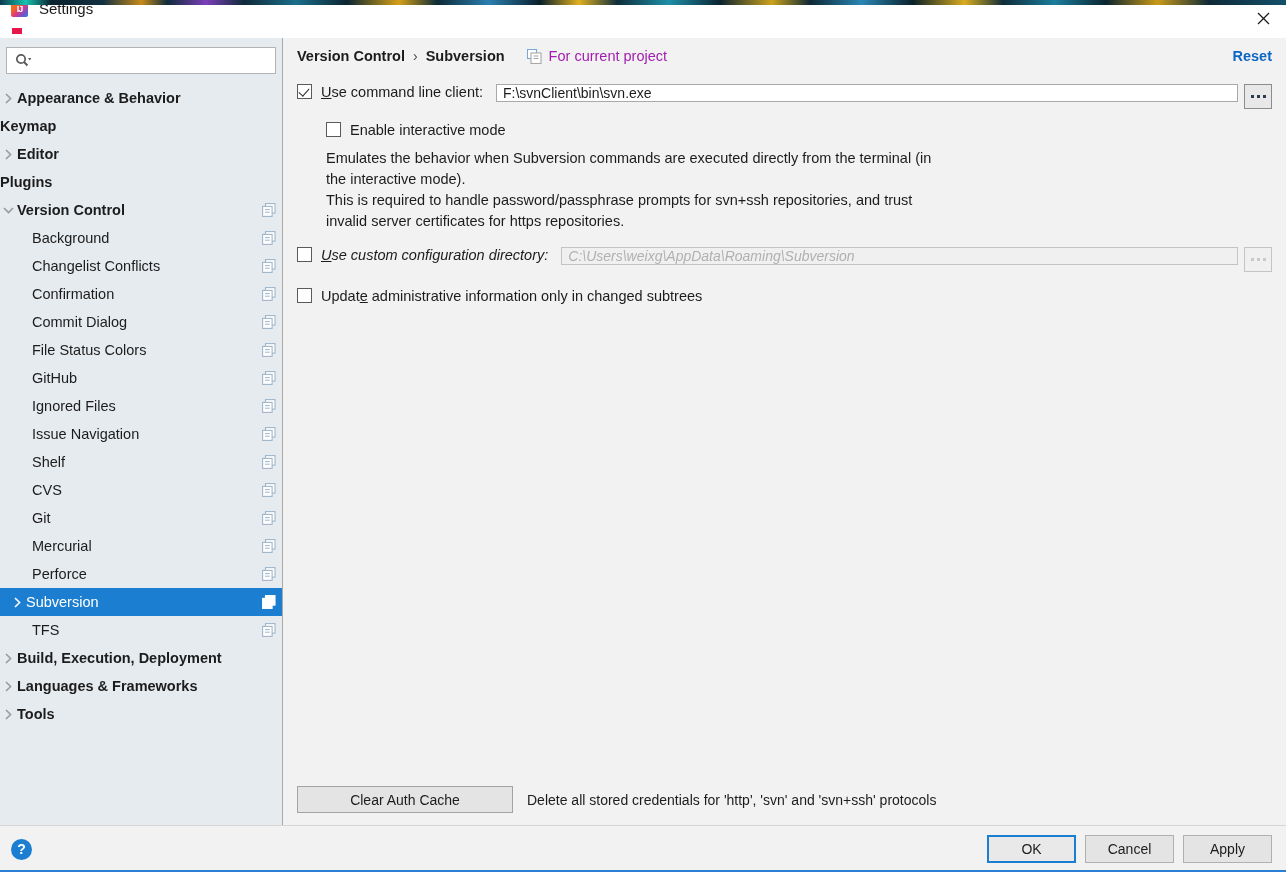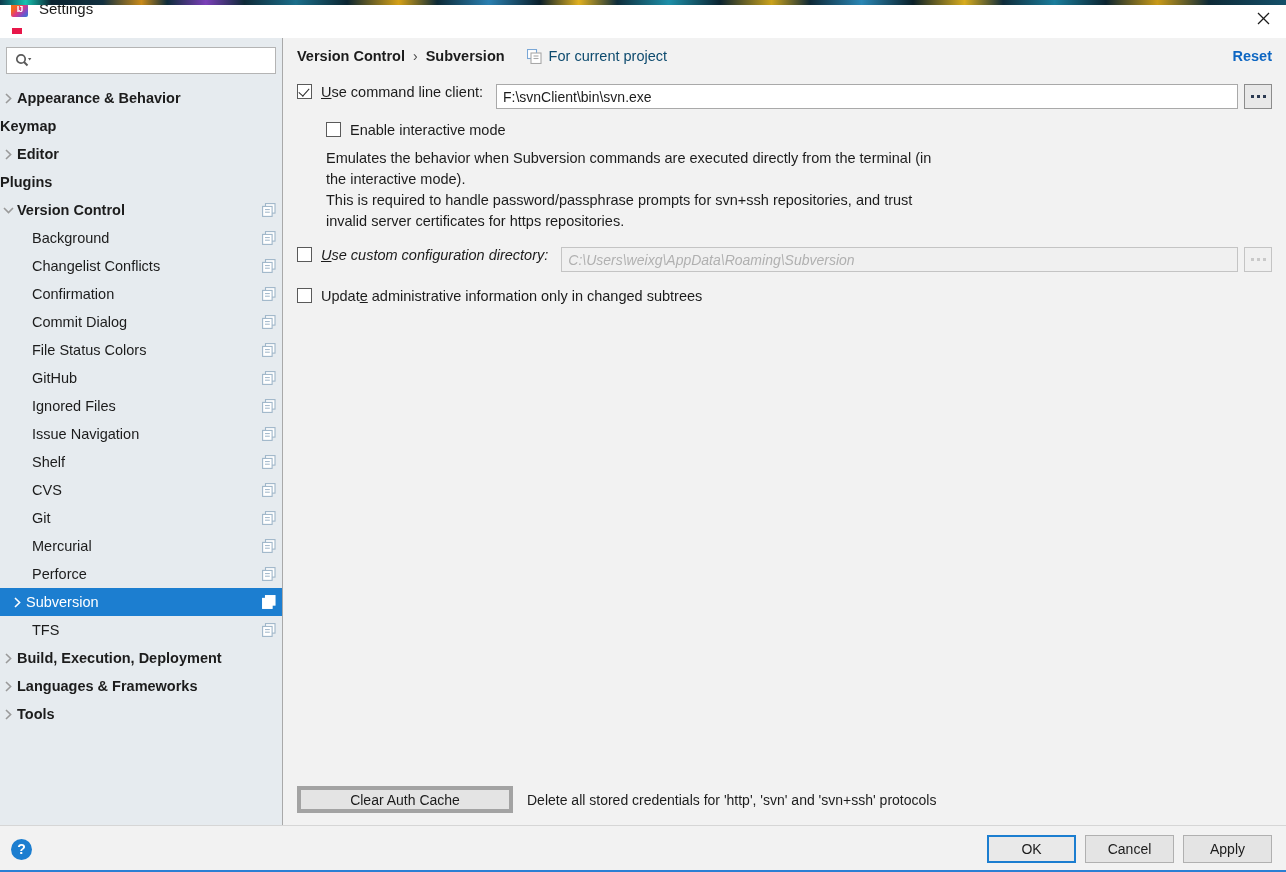--- a/index.html
+++ b/index.html
@@ -157,21 +157,21 @@
   }
   .crumb-sep {
     font-size: 14px; color: #4a4a4a;
     margin: 0 8px;
   }
   .crumb-scope {
     display: flex; align-items: center;
     margin-left: 22px;
   }
   .crumb-scope-label {
-    font-size: 14.5px; color: #0c4a6e;
+    font-size: 14.5px; color: #a21caf;
     margin-left: 7px; white-space: nowrap;
   }
   .reset-link {
     margin-left: auto;
     font-size: 14.5px; font-weight: bold; color: #0d66c2;
     cursor: pointer; white-space: nowrap;
   }
 
   .settings-area {
     flex: 1;
@@ -200,21 +200,21 @@
     transform: rotate(42deg);
   }
   .cb-label {
     font-size: 14.5px; color: #1c1c1c;
     margin-left: 9px; white-space: nowrap;
     cursor: default;
   }
   .cb-label .mn { text-decoration: underline; }
 
   .tfield {
-    height: 25px;
+    height: 18px;
     background: #ffffff;
     border: 1px solid #a9a9a9;
     font-size: 14px; color: #1c1c1c;
     padding: 0 6px;
     display: flex; align-items: center;
     font-family: "Liberation Sans", sans-serif;
     overflow: hidden; white-space: nowrap;
   }
   .tfield.disabled {
     background: #f0f0f0;
@@ -251,21 +251,21 @@
   .r-update { margin-top: 16px; }
 
   .bottom-actions {
     position: absolute;
     left: 14px; right: 14px; bottom: 12px;
     display: flex; align-items: center;
   }
   .clear-cache-btn {
     width: 216px; height: 27px;
     background: #e4e4e4;
-    border: 4px solid #a3a3a3;
+    border: 1px solid #a3a3a3;
     display: flex; align-items: center; justify-content: center;
     font-size: 14px; color: #1c1c1c;
     cursor: pointer; flex: none;
   }
   .cache-note {
     font-size: 14px; color: #1c1c1c;
     margin-left: 14px; white-space: nowrap;
   }
 
   

